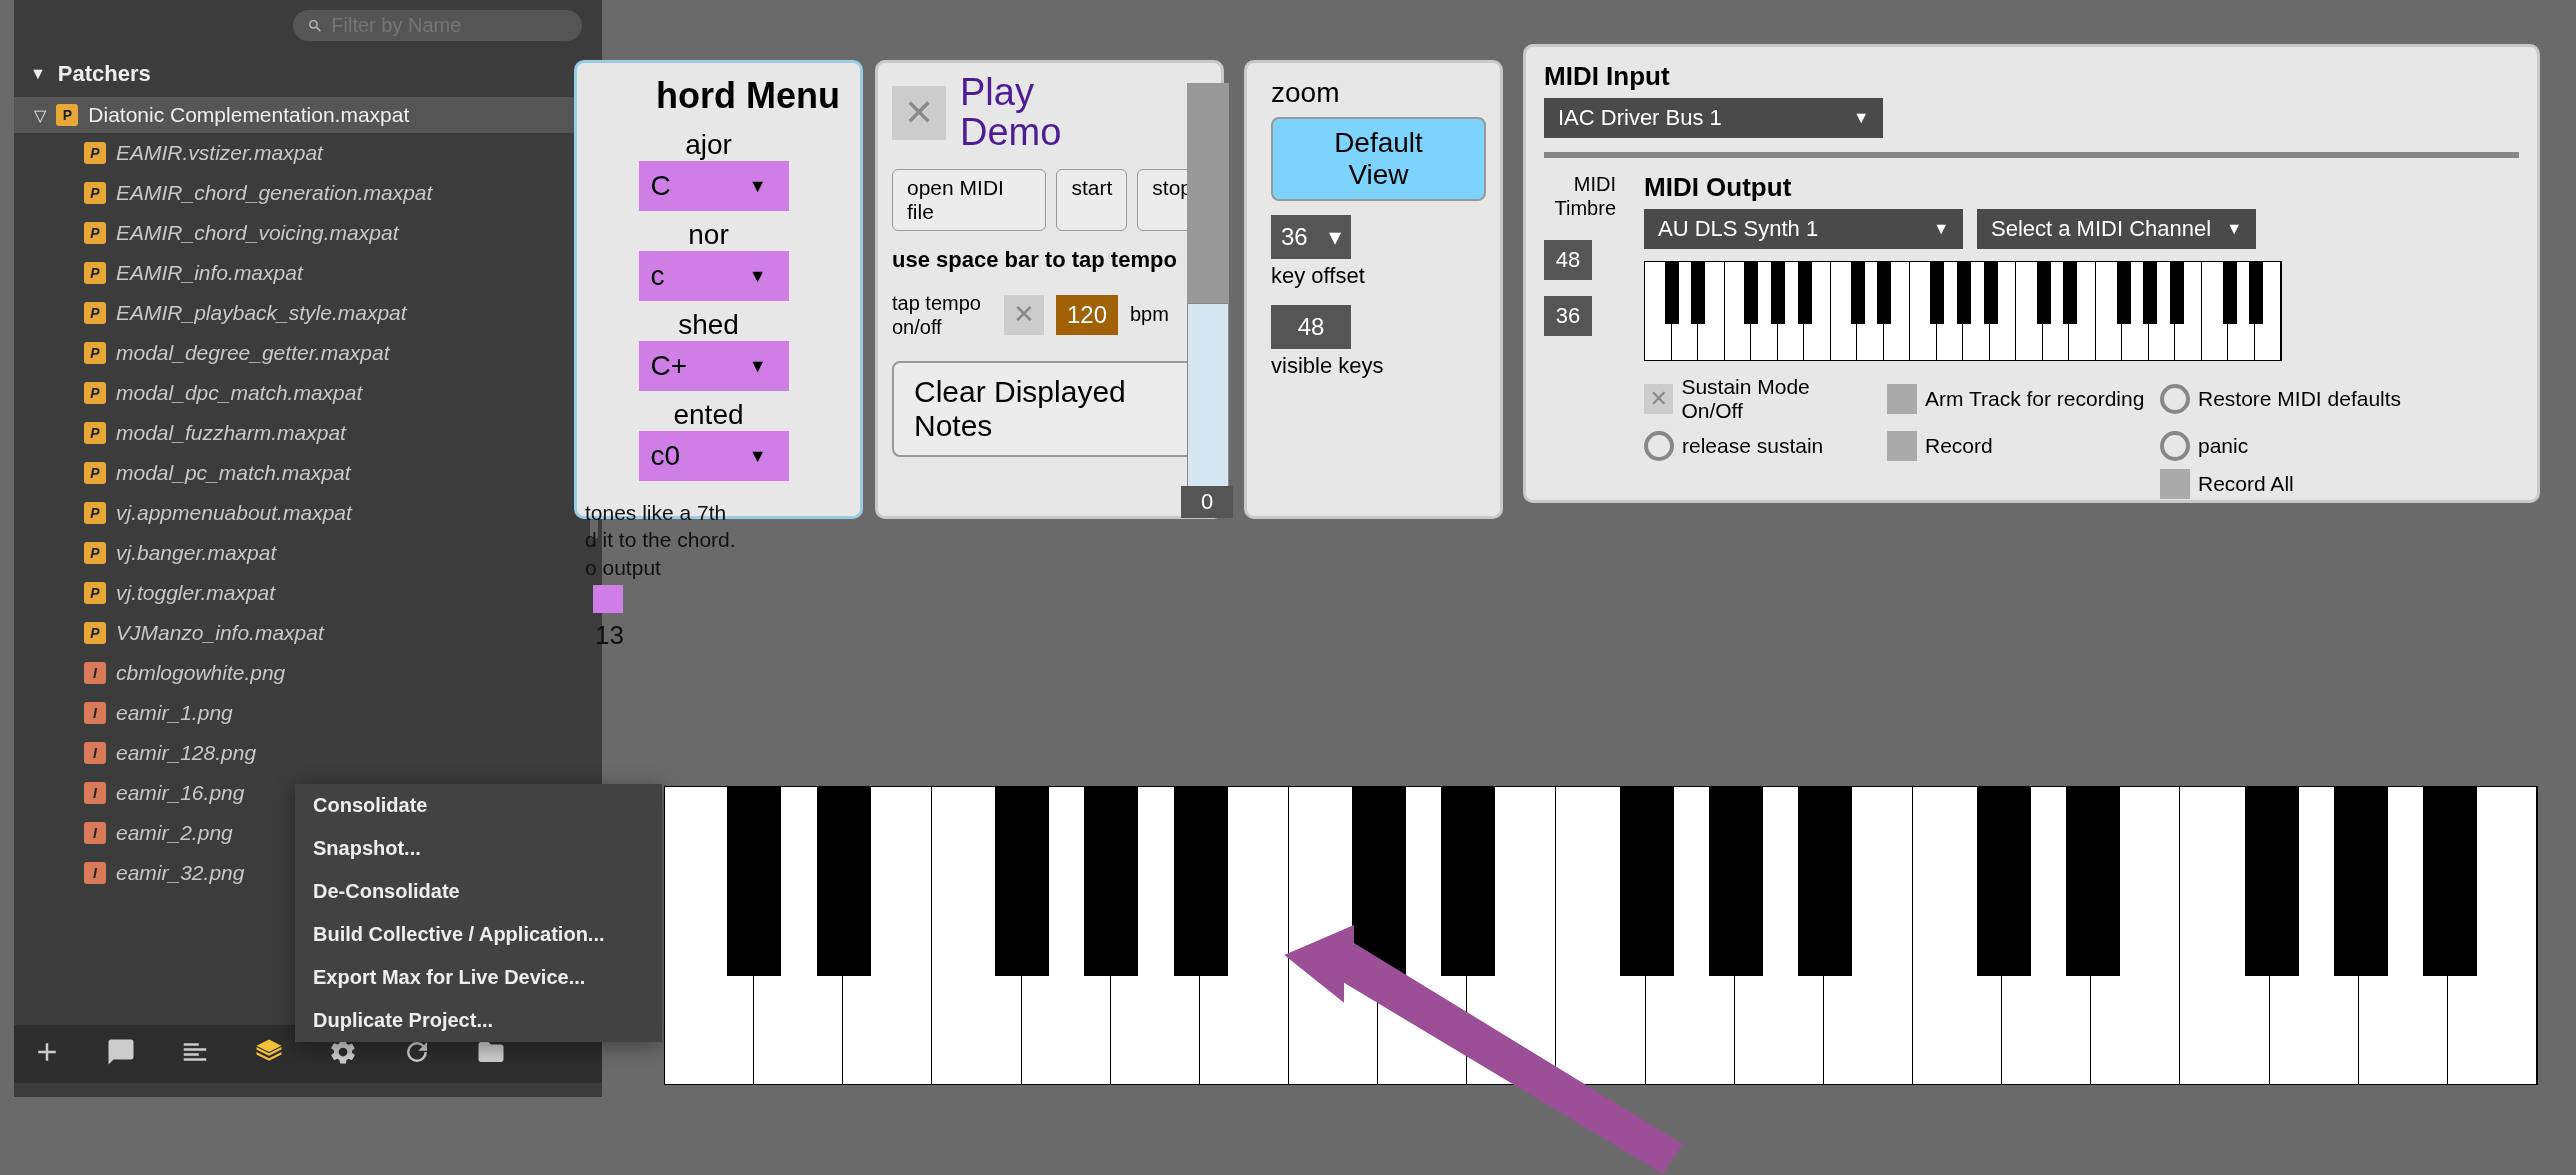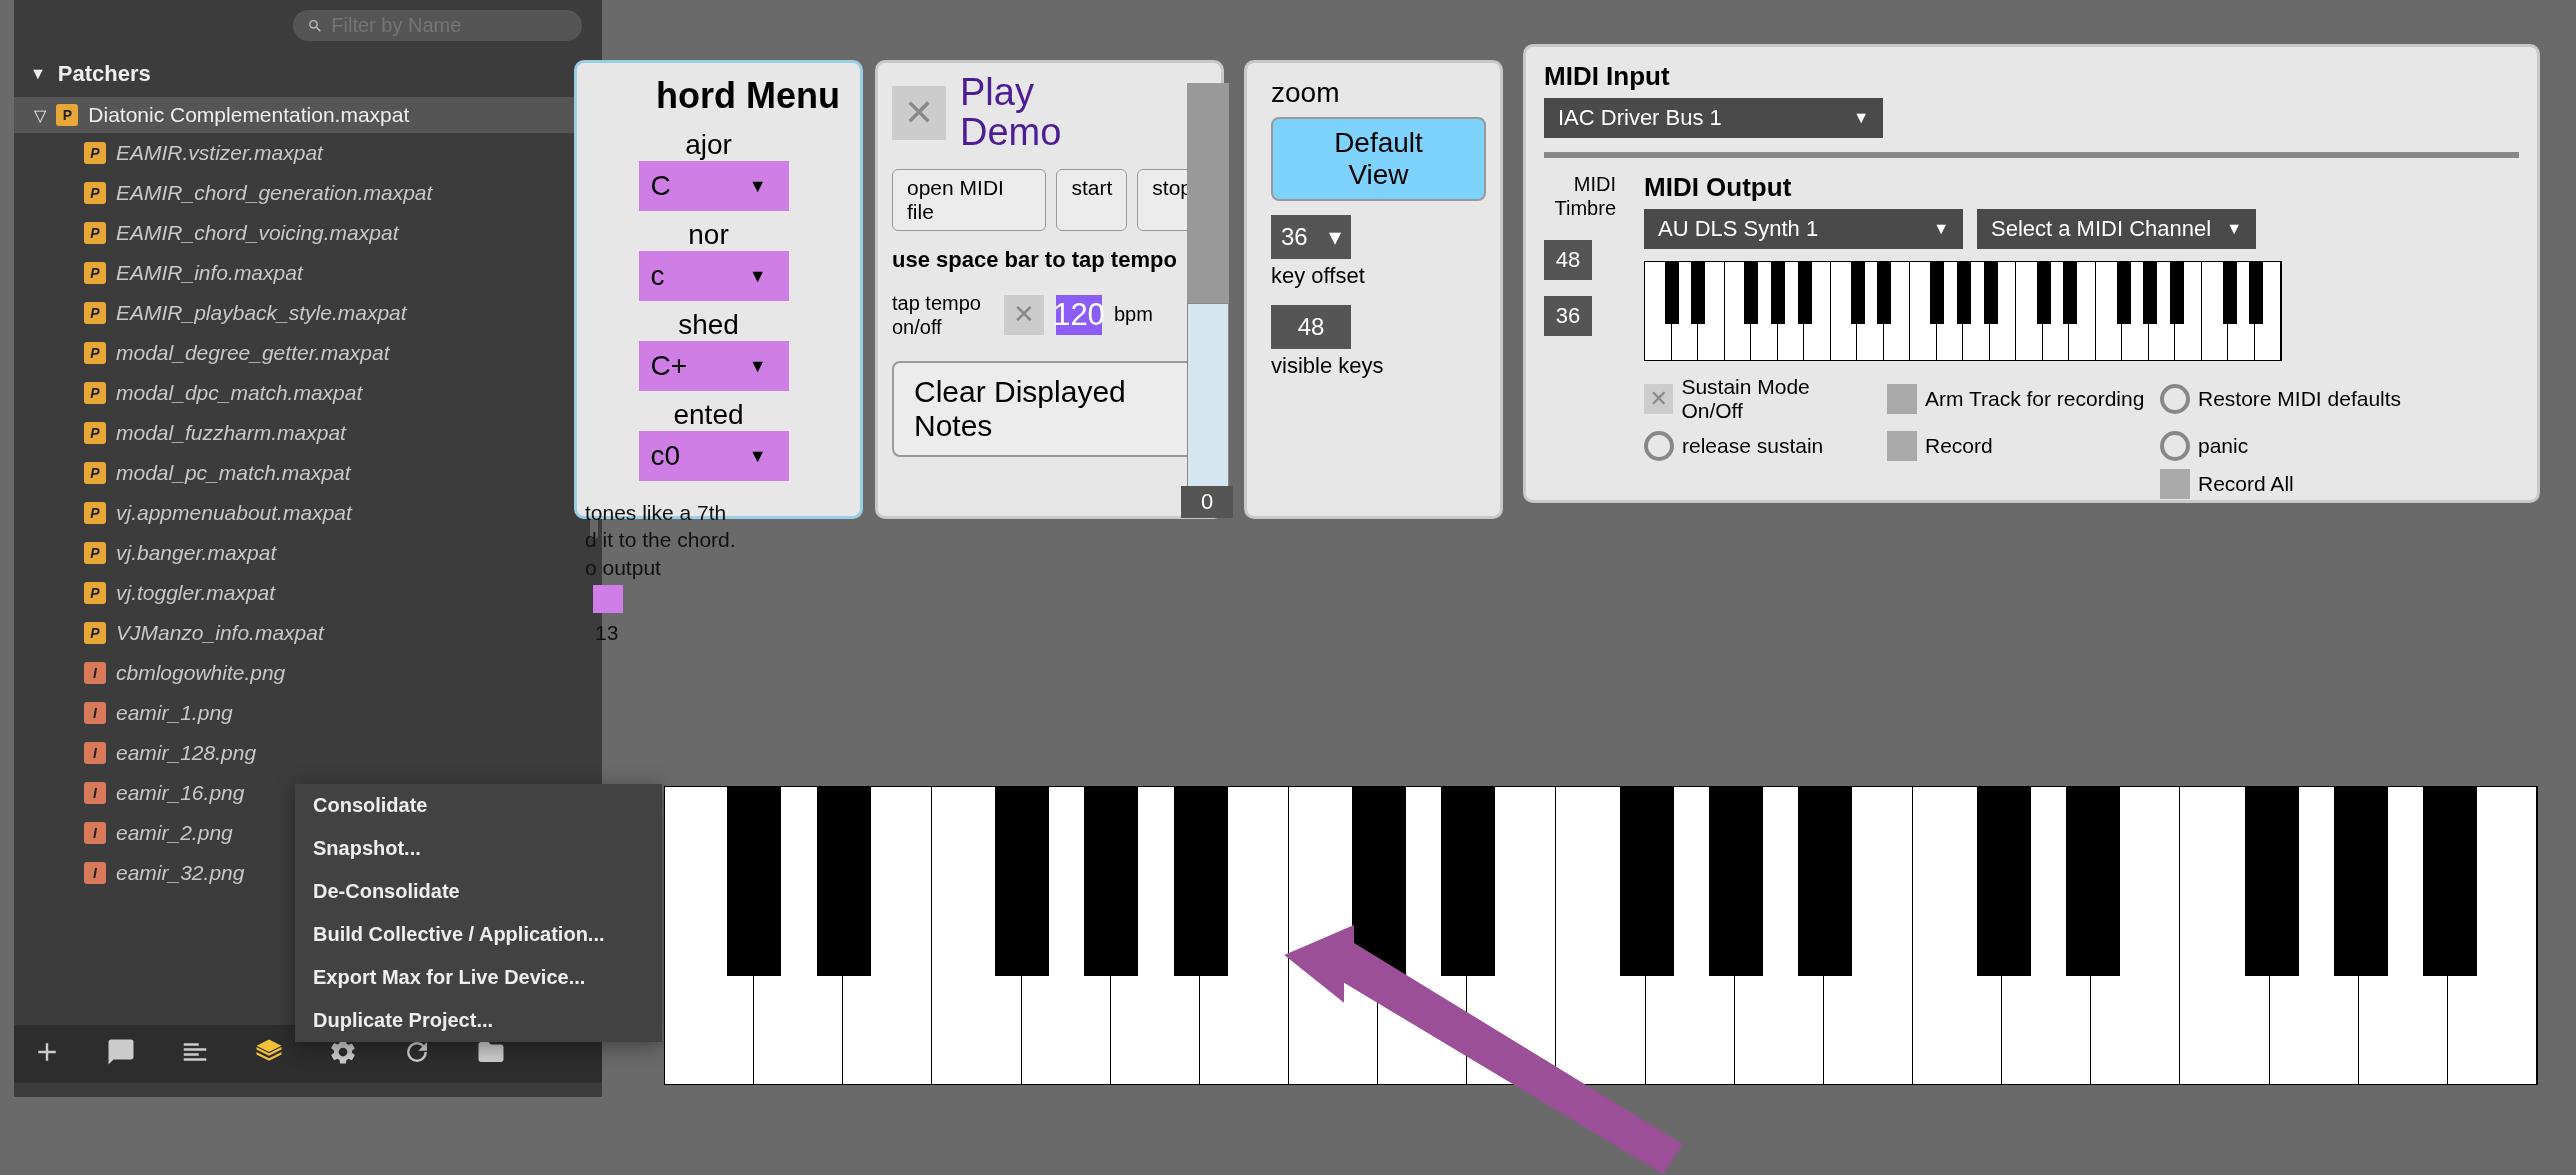--- a/index.html
+++ b/index.html
@@ -46,21 +46,21 @@
   .chord-note { font-size: 21px; color: #111; padding: 14px 14px 10px 8px; text-align: left; line-height: 1.3; }
   .tiny-purple { width: 30px; height: 28px; background: #cf7ee6; display:inline-block; margin: 4px 0 0 8px;}
 
   .play-hdr { display: flex; align-items: center; padding: 10px 14px; }
   .x-btn { width: 54px; height: 54px; background: #ccc; display:flex; align-items:center; justify-content:center; font-size: 36px; color:#888; margin-right: 14px; }
   .play-title { font-size: 38px; line-height: 1.05; color:#4c1d95; }
   .btn { background: #ececec; border: 1.5px solid #999; border-radius: 6px; padding: 6px 14px; font-size: 21px; display:inline-flex; cursor:pointer; }
   .btn-row { display:flex; gap:10px; padding: 6px 14px; }
   .bold-txt { font-weight: 700; font-size: 22px; padding: 10px 14px; }
   .tap-row { display:flex; align-items:center; gap: 12px; padding: 8px 14px; font-size: 20px; }
-  .num-box { background: #8b5cf6; color: #fff; width: 46px; height: 40px; display:flex; align-items:center; justify-content:center; font-size: 31px; }
+  .num-box { background: #a16207; color: #fff; width: 62px; height: 40px; display:flex; align-items:center; justify-content:center; font-size: 24px; }
   .xtoggle { width: 40px; height: 40px; background:#ccc; display:flex; align-items:center; justify-content:center; font-size:26px; color:#888; }
   .big-btn { background: #ececec; border: 2px solid #999; border-radius: 8px; padding: 12px 20px; font-size: 30px; margin: 14px; display:inline-block; }
 
   .zoom-inner { padding: 14px; }
   .zoom-title { font-size: 28px; margin-bottom: 8px; }
   .zoom-btn { background:#7dd3fc; border:2px solid #999; border-radius:8px; padding:8px 18px; font-size:28px; text-align:center; margin-bottom: 14px; }
   .num-sel { background:#555; color:#fff; width:80px; height:44px; display:flex; align-items:center; justify-content:space-between; padding:0 10px; font-size:24px; margin-bottom:4px;}
   .lbl { font-size: 22px; margin-bottom: 16px; }
   .zoom-bar { position:absolute; left:-60px; top:20px; width:42px; height:419px; background:#999;}
   .zoom-bar-inner { position:absolute; bottom:0; width:100%; height:199px; background:#d6e6ef; border:1px solid #888;}
@@ -263,21 +263,21 @@
             <span>c0</span>
             <span class="arrow">▼</span>
           </div>
         </div>
       </div>
     <div class="chord-note">
       <div>tones like a 7th</div>
       <div>d it to the chord.</div>
       <div>o output</div>
       <span class="tiny-purple"></span><br>
-      <span style="font-size:21px; margin-left:10px;text-align:right;">13</span>
+      <span style="font-size:26px; margin-left:10px;text-align:right;">13</span>
     </div>
   </div>
 
   <div class="panel play">
     <div class="play-hdr">
       <div class="x-btn">✕</div>
       <div class="play-title">
         <div>Play</div>
         <div>Demo</div>
       </div>

